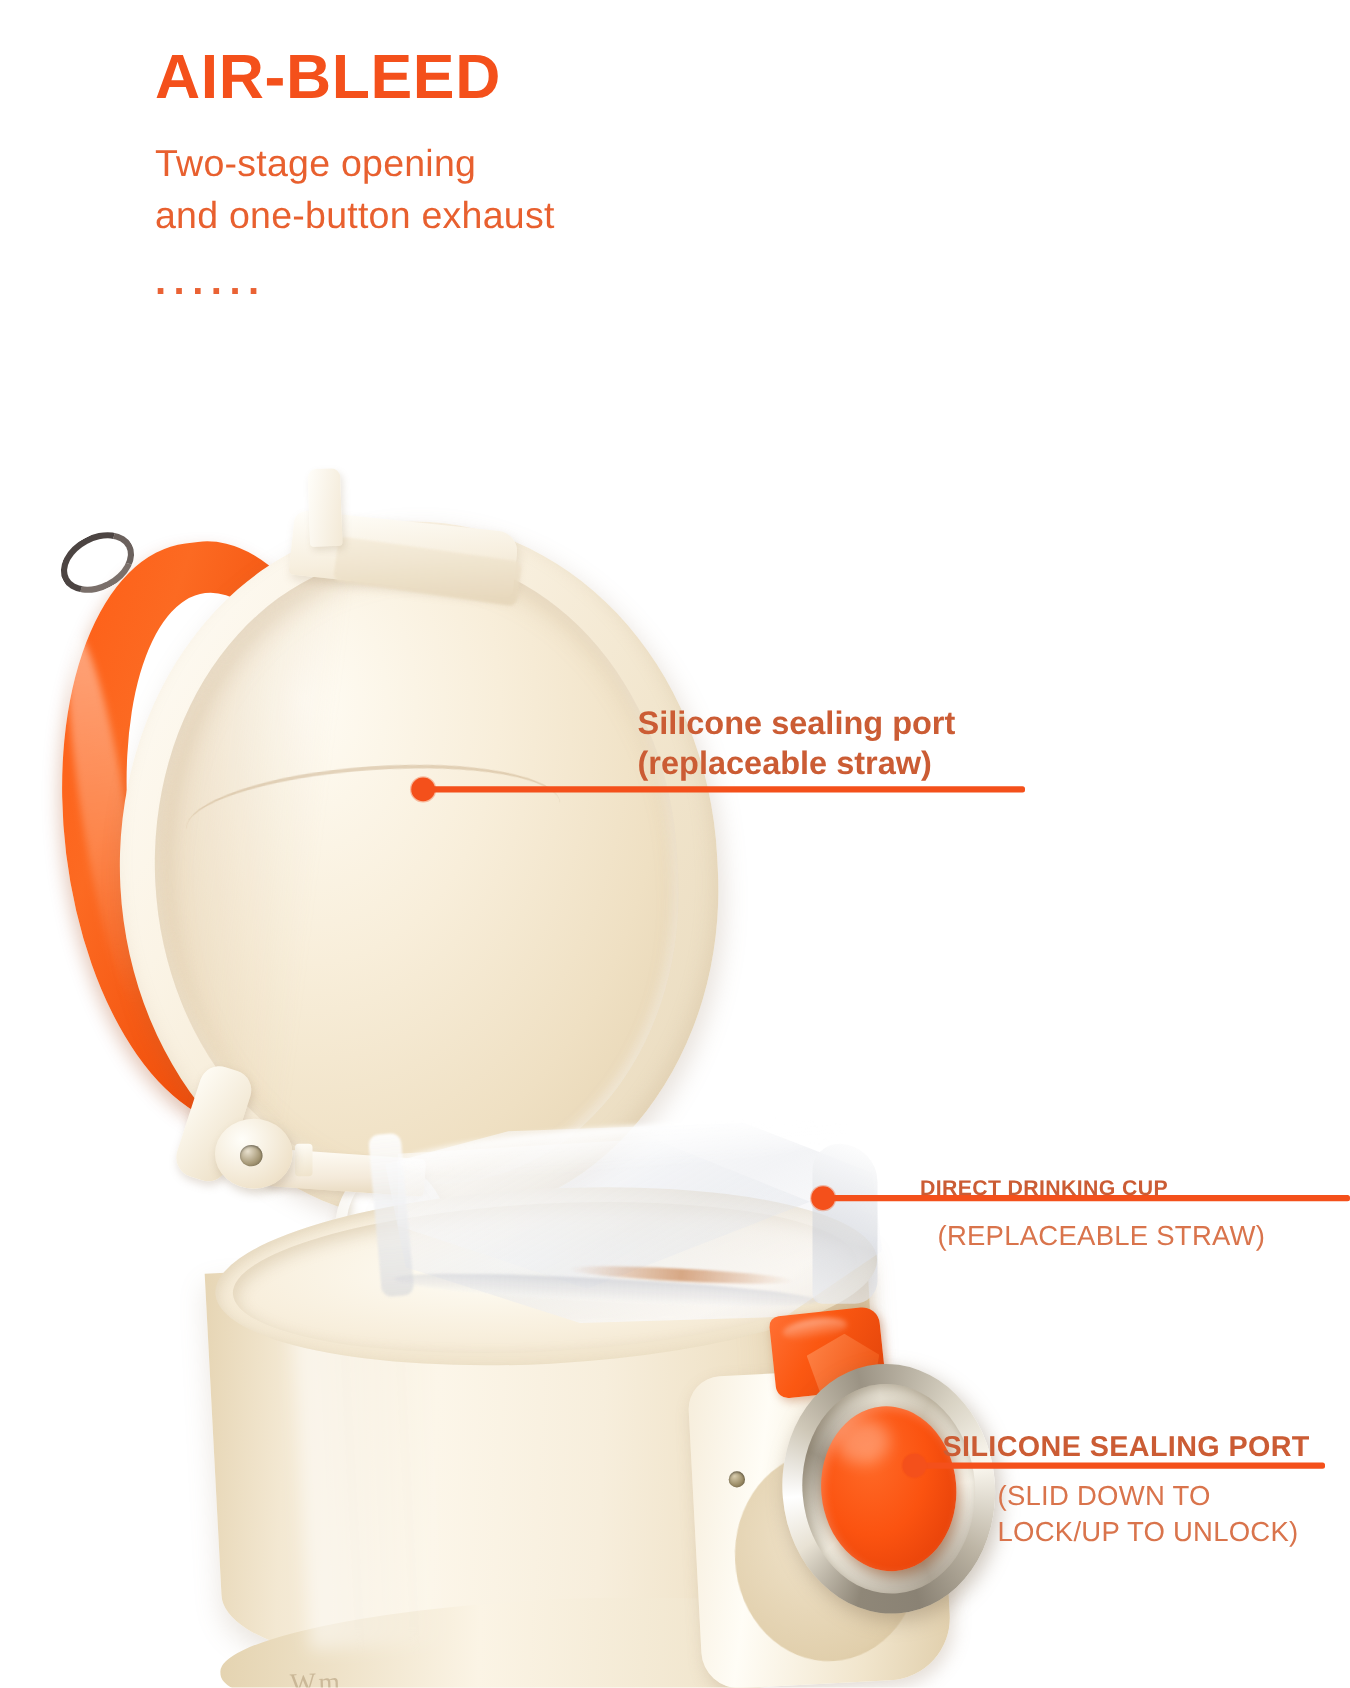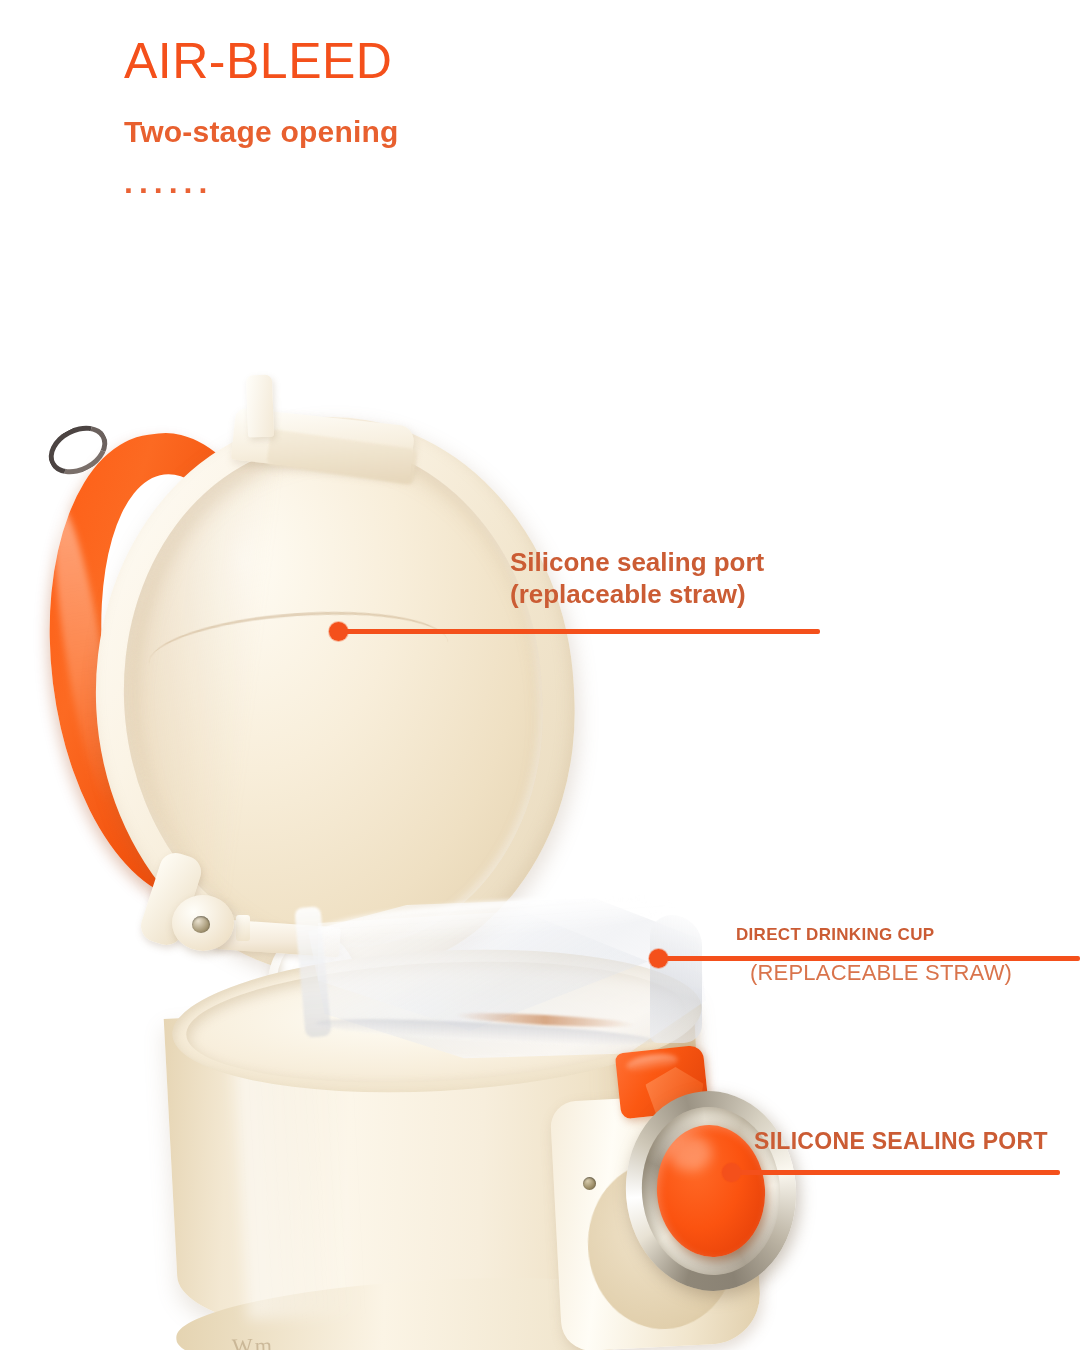--- a/index.html
+++ b/index.html
@@ -8,26 +8,26 @@
   body{
     width:1080px; height:1350px;
     position:relative; overflow:hidden;
     font-family:"Liberation Sans", sans-serif;
     background:#ffffff;
   }
 
   
   #header{ position:absolute; left:124px; top:28px; width:700px; }
   #title-line1, #title-line2{
-    font-size:50px; font-weight:normal; letter-spacing:0.5px;
+    font-size:50px; font-weight:bold; letter-spacing:0.5px;
     color:#F4501B; line-height:1.34; white-space:nowrap;
   }
   #subtitle{
     margin-top:16px;
-    font-size:30px; font-weight:bold; line-height:1.38;
+    font-size:30px; font-weight:normal; line-height:1.38;
     color:#E8602F; letter-spacing:0.2px;
   }
   #subtitle div{ white-space:nowrap; }
   #dots{
     margin-top:14px; font-size:32px; font-weight:bold;
     color:#EA6234; letter-spacing:6px; line-height:1;
   }
 
   
   #product{ position:absolute; left:0; top:355px; width:860px; height:995px; }
@@ -350,21 +350,21 @@
     border-radius:50%; background:rgba(255,255,255,.28); filter:blur(6px);
   }
 
   
   .leader{ position:absolute; height:5px; background:#F4501B; border-radius:2px; }
   .dot{
     position:absolute; width:19px; height:19px; border-radius:50%;
     background:#F4501B; box-shadow:0 0 0 1px rgba(244,80,27,.35);
   }
 
-  .callout{ position:absolute; }
+  .callout{ position:absolute;margin-top:16px; }
   .co-title{
     font-weight:bold; color:#CB5C34; line-height:1.22; white-space:nowrap;
   }
   .co-sub{ color:#D9744C; line-height:1.3; white-space:nowrap; }
 
   
   #co1{ left:510px; top:547px; }
   #co1 .co-title{ font-size:26px; }
 
   
@@ -378,20 +378,21 @@
   #co3 .co-sub{ font-size:22px; margin-top:12px; padding-left:44px; letter-spacing:.2px; }
   #co3 .co-sub div:last-child{ padding-left:-4px; }
 </style>
 </head>
 <body>
 
 <div id="header">
   <div id="title-line1">AIR-BLEED</div>
   <div id="subtitle">
     <div>Two-stage opening</div>
+    <div>and one-button exhaust</div>
   </div>
   <div id="dots">......</div>
 </div>
 
 <div id="product">
 
   <div class="handle-outer"></div>
   <div class="handle-inner"></div>
   <div class="handle-hi"></div>
   <div class="handle-ring"></div>
@@ -462,13 +463,17 @@
   <div class="co-title">(replaceable straw)</div>
 </div>
 
 <div class="callout" id="co2">
   <div class="co-title">DIRECT DRINKING CUP</div>
   <div class="co-sub">(REPLACEABLE STRAW)</div>
 </div>
 
 <div class="callout" id="co3">
   <div class="co-title">SILICONE SEALING PORT</div>
+  <div class="co-sub">
+    <div>(SLID DOWN TO</div>
+    <div>LOCK/UP TO UNLOCK)</div>
+  </div>
 </div>
 
 </body></html>

